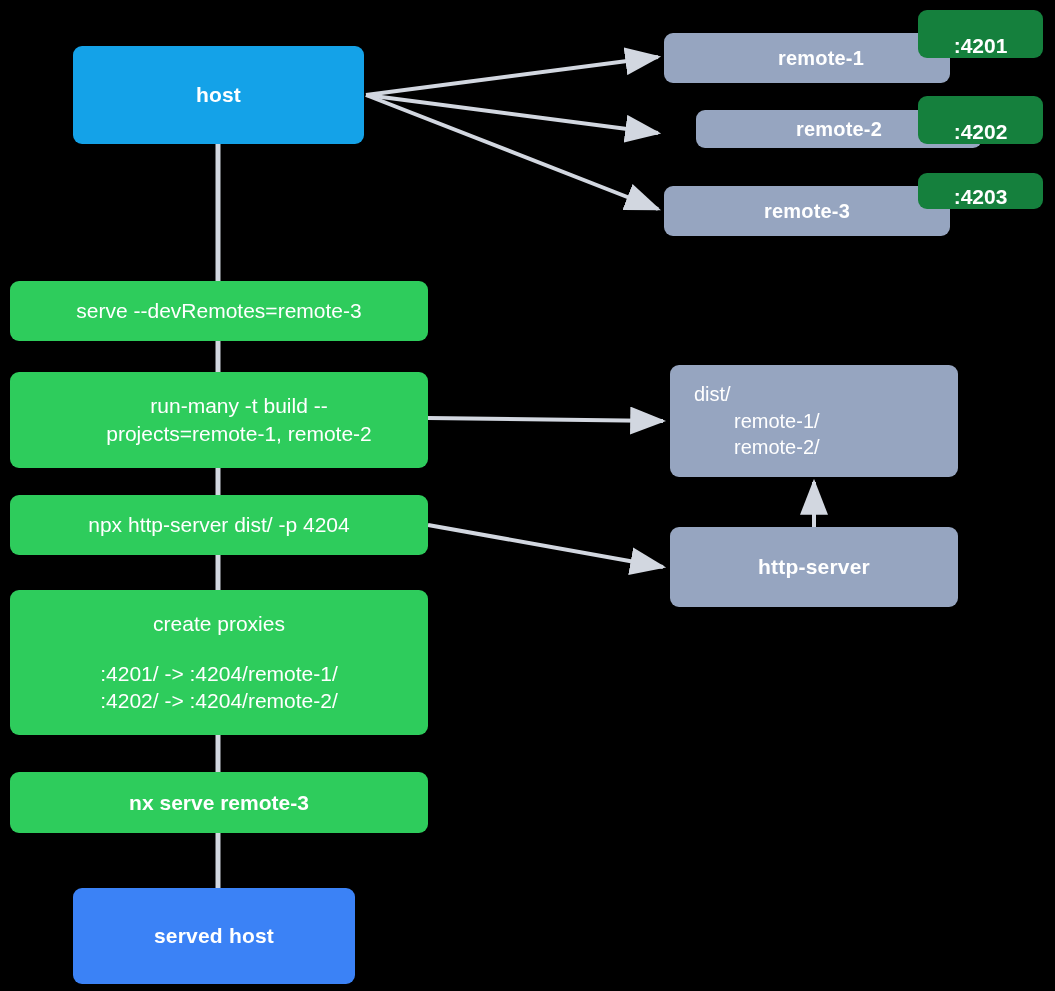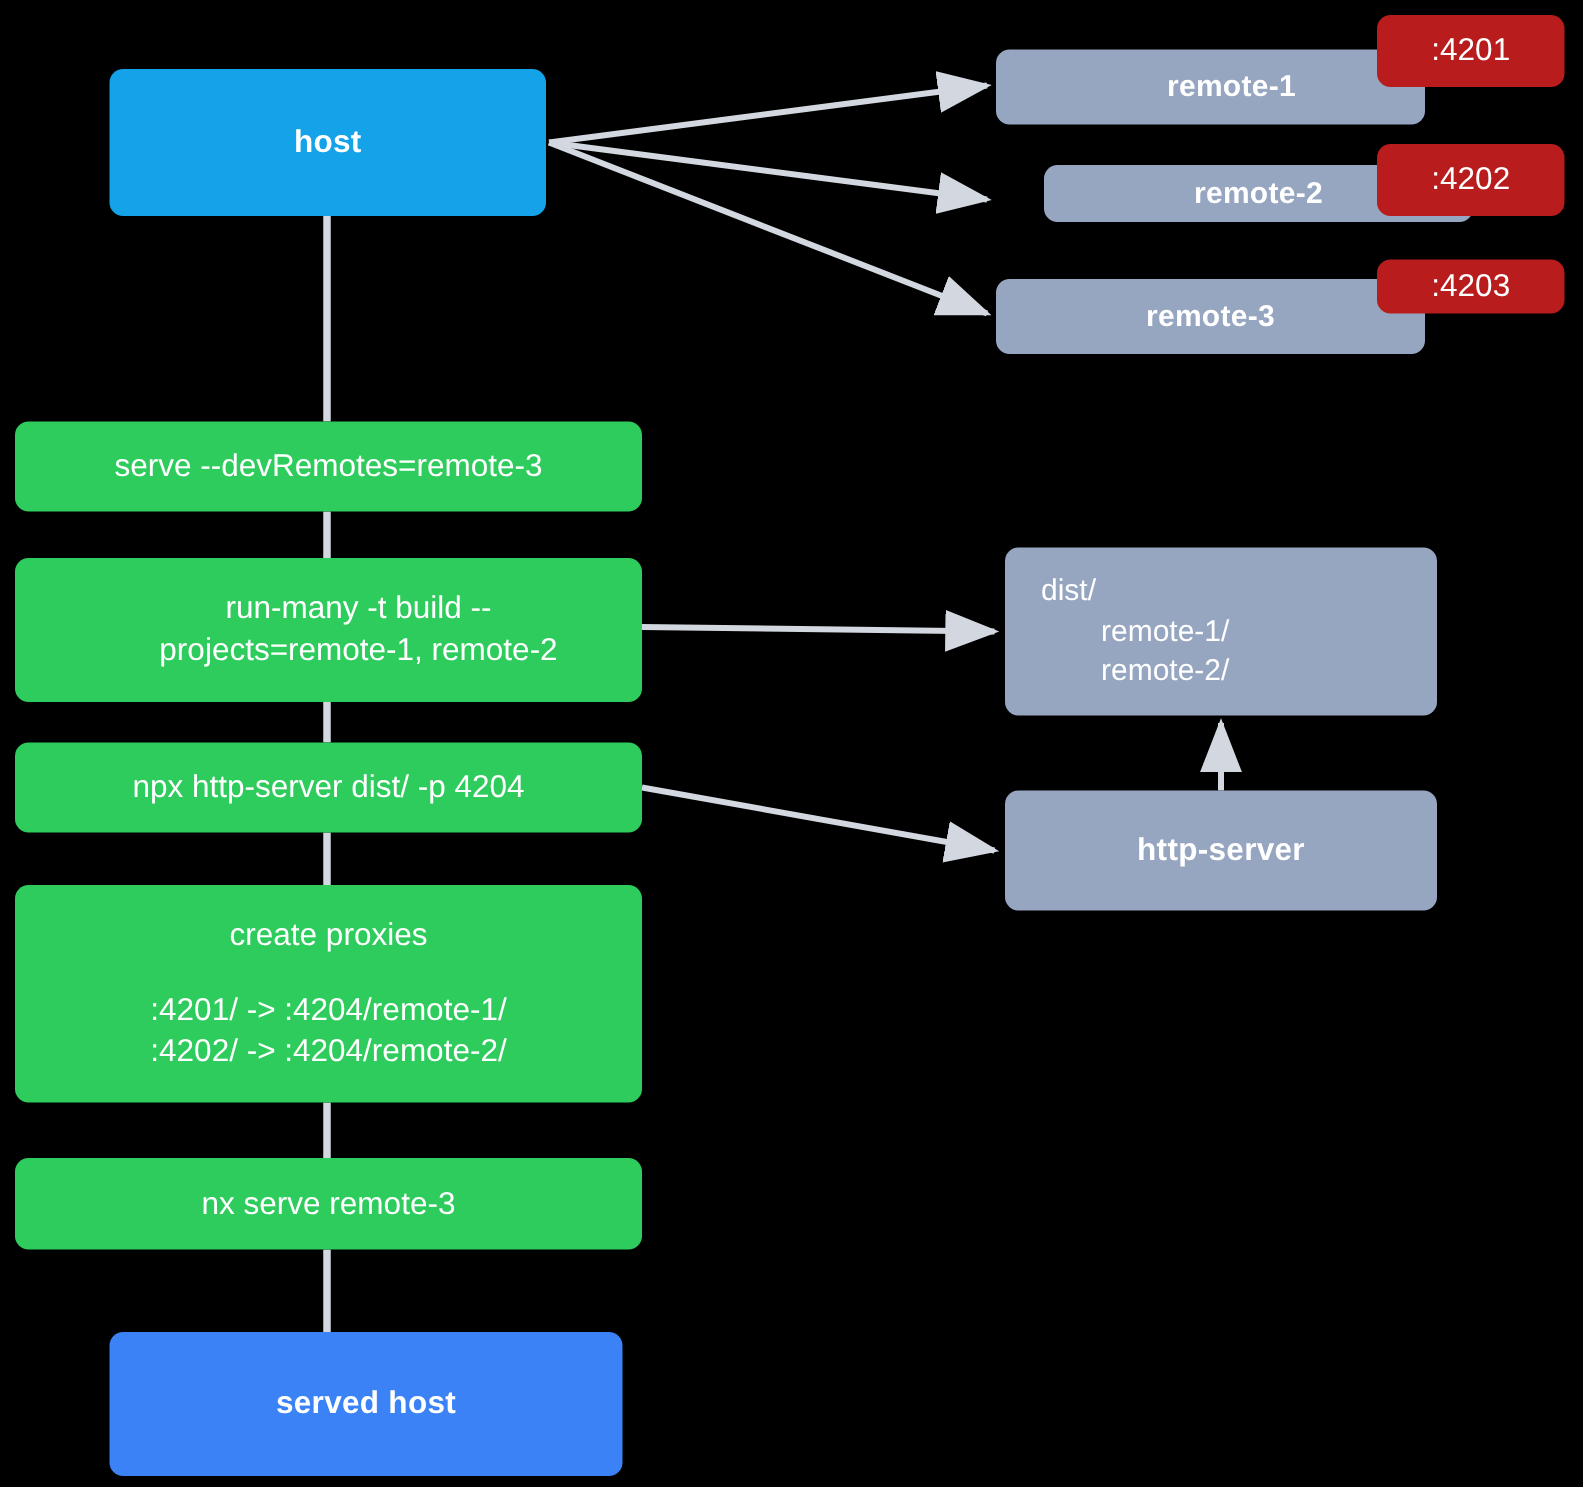--- a/index.html
+++ b/index.html
@@ -74,27 +74,27 @@
   .node-service {
     background: #96a5c0;
     font-weight: bold;
     font-size: 21px;
     letter-spacing: 0.2px;
   }
   .badge {
     position: absolute;
     box-sizing: border-box;
     display: flex;
-    align-items: center;
+    align-items: flex-end;
     justify-content: center;
-    background: #b91c1c;
+    background: #15803d;
     color: #ffffff;
     border-radius: 9px;
     font-size: 21px;
-    font-weight: normal;
+    font-weight: bold;
     z-index: 3;
   }
   .cmd-gap {
     display: block;
     height: 22px;
   }
   .indent1 { padding-left: 40px; display: block; }
   .indent0 { display: block; }
 </style>
 </head>
@@ -175,25 +175,25 @@
     <span>npx http-server dist/ -p 4204</span>
   </div>
 
   <div class="node node-cmd" style="left:10px; top:590px; width:418px; height:145px;">
     <span class="indent0">create proxies</span>
     <span class="cmd-gap"></span>
     <span class="indent0">:4201/ -&gt; :4204/remote-1/</span>
     <span class="indent0">:4202/ -&gt; :4204/remote-2/</span>
   </div>
 
-  <div class="node node-cmd" style="left:10px; top:772px; width:418px; height:61px;">
+  <div class="node node-cmd" style="left:10px; top:772px; width:418px; height:61px;font-weight:bold;">
     <span>nx serve remote-3</span>
   </div>
 
-  <div class="node node-served" style="left:73px; top:888px; width:342px; height:96px;">
+  <div class="node node-served" style="left:73px; top:888px; width:282px; height:96px;">
     <span>served host</span>
   </div>
 
   <div class="node node-artifact" style="left:670px; top:365px; width:288px; height:112px;">
     <span class="indent0">dist/</span>
     <span class="indent1">remote-1/</span>
     <span class="indent1">remote-2/</span>
   </div>
 
   <div class="node node-service" style="left:670px; top:527px; width:288px; height:80px;">

